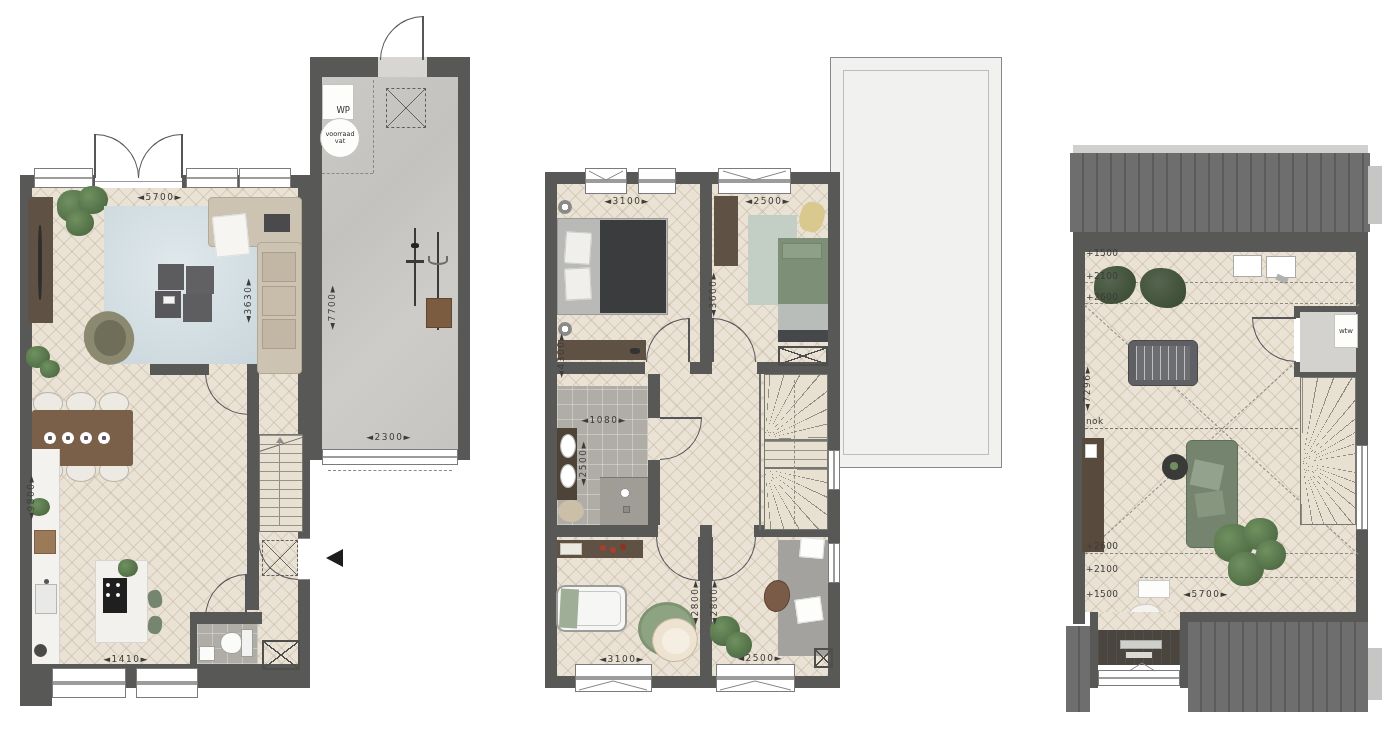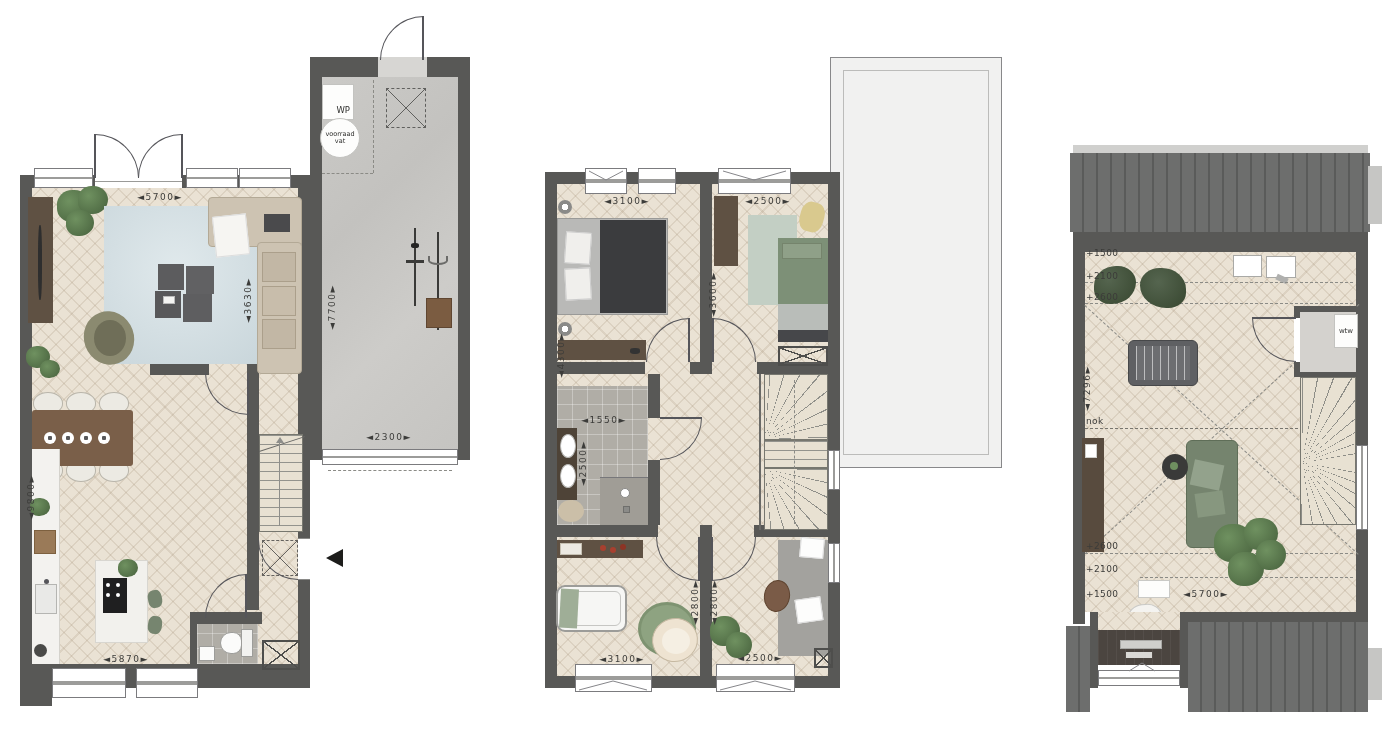--- a/index.html
+++ b/index.html
@@ -172,21 +172,21 @@
     <div class="a" style="left:106px;top:583px;width:4px;height:4px;background:#fff;border-radius:50%;box-shadow:0 10px 0 #fff, 10px 0 0 #fff, 10px 10px 0 #fff;"></div>
     <div class="a plant" style="left:118px;top:559px;width:20px;height:18px;"></div>
     <div class="a" style="left:148px;top:590px;width:14px;height:18px;background:#76856f;border-radius:40%;transform:rotate(-10deg);"></div>
     <div class="a" style="left:148px;top:616px;width:14px;height:18px;background:#76856f;border-radius:40%;transform:rotate(8deg);"></div>
 
     <div class="a dim" style="left:125px;top:191px;width:70px;">◄5700►</div>
     <div class="a dim v" style="left:218px;top:294px;width:60px;">◄3630►</div>
     <div class="a dim v" style="left:302px;top:301px;width:60px;">◄7700►</div>
     <div class="a dim" style="left:354px;top:431px;width:70px;">◄2300►</div>
     <div class="a dim v" style="left:1px;top:491px;width:60px;">◄9800►</div>
-    <div class="a dim" style="left:91px;top:653px;width:70px;">◄5870►</div>
+    <div class="a dim" style="left:91px;top:653px;width:70px;">◄1410►</div>
   </div>
 
   <div>
 
     <div class="a flat" style="left:830px;top:57px;width:172px;height:411px;"></div>
 
     <div class="a wood" style="left:557px;top:184px;width:271px;height:492px;"></div>
     <div class="a tile" style="left:557px;top:386px;width:91px;height:139px;"></div>
     <div class="a" style="left:778px;top:540px;width:50px;height:116px;background:#a3a29e;"></div>
 
@@ -284,21 +284,21 @@
     <div class="a" style="left:796px;top:598px;width:26px;height:24px;background:#fdfdfc;border:1px solid #ddd;transform:rotate(-8deg);"></div>
     <div class="a" style="left:800px;top:538px;width:24px;height:20px;background:#fdfdfc;border:1px solid #ddd;transform:rotate(5deg);"></div>
     <div class="a plant" style="left:710px;top:616px;width:30px;height:30px;"></div>
     <div class="a plant" style="left:726px;top:632px;width:26px;height:26px;"></div>
     <div class="a xb" style="left:814px;top:648px;width:19px;height:20px;"></div>
 
     <div class="a dim" style="left:592px;top:195px;width:70px;">◄3100►</div>
     <div class="a dim" style="left:733px;top:195px;width:70px;">◄2500►</div>
     <div class="a dim v" style="left:531px;top:349px;width:60px;">◄4300►</div>
     <div class="a dim v" style="left:683px;top:288px;width:60px;">◄3600►</div>
-    <div class="a dim" style="left:569px;top:414px;width:70px;">◄1550►</div>
+    <div class="a dim" style="left:569px;top:414px;width:70px;">◄1080►</div>
     <div class="a dim v" style="left:553px;top:457px;width:60px;">◄2500►</div>
     <div class="a dim v" style="left:665px;top:596px;width:60px;">◄2800►</div>
     <div class="a dim v" style="left:684px;top:596px;width:60px;">◄2800►</div>
     <div class="a dim" style="left:587px;top:653px;width:70px;">◄3100►</div>
     <div class="a dim" style="left:725px;top:652px;width:70px;">◄2500►</div>
   </div>
 
   <div>
 
     <div class="a" style="left:1073px;top:145px;width:295px;height:8px;background:#d0d0ce;"></div>

